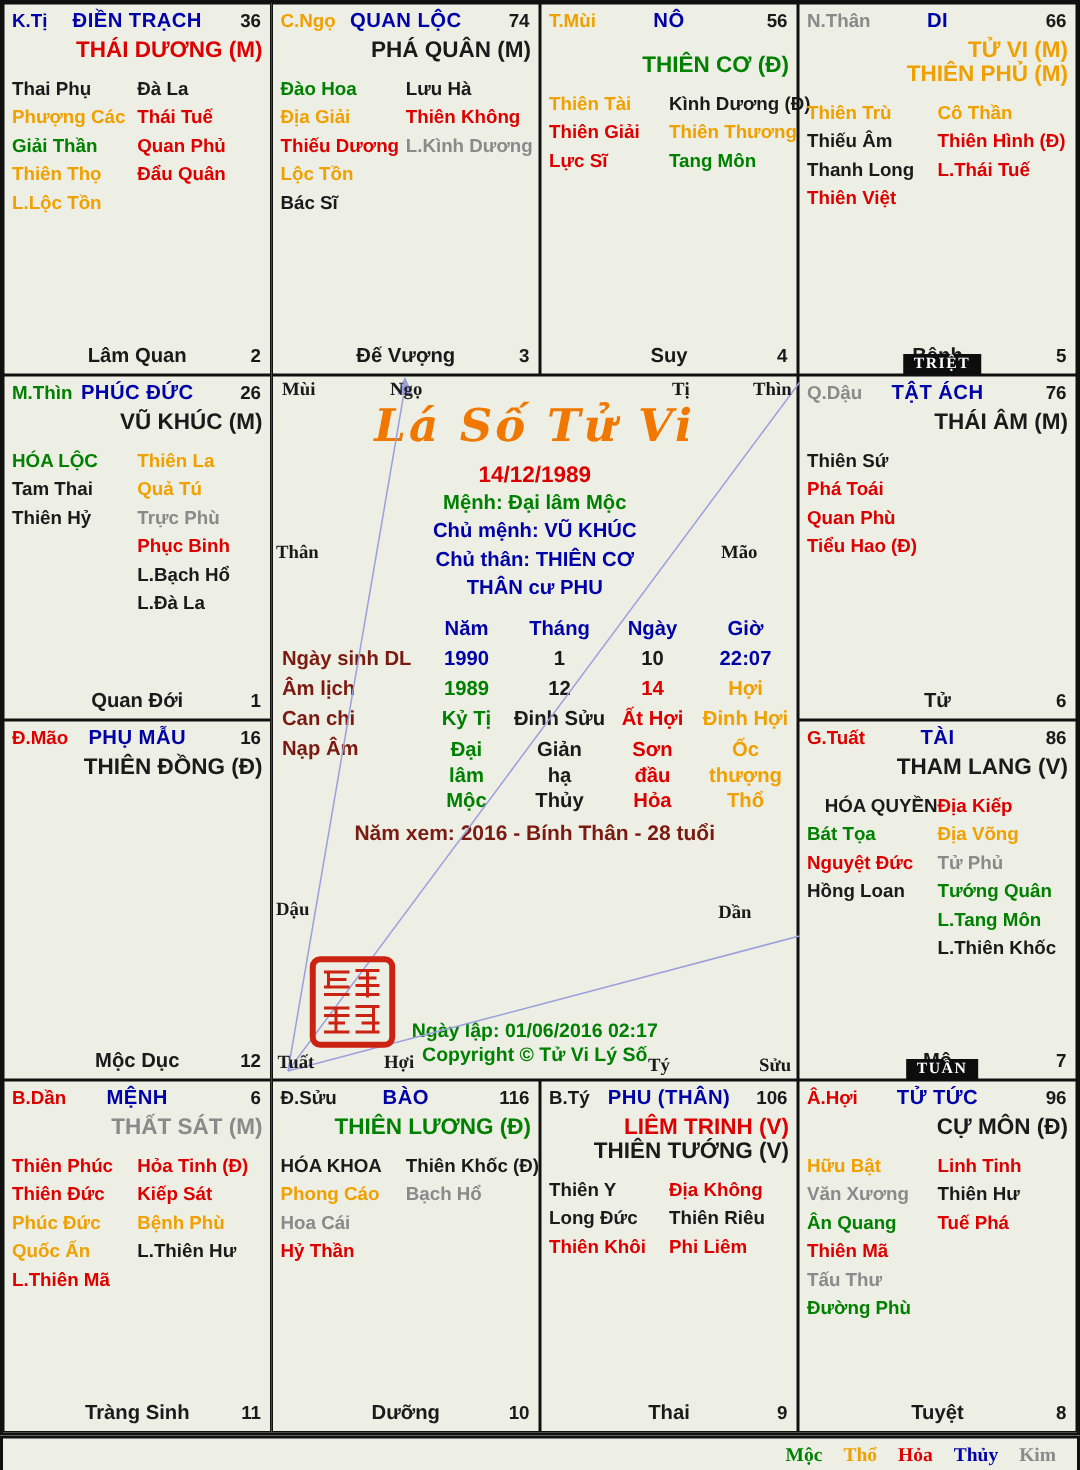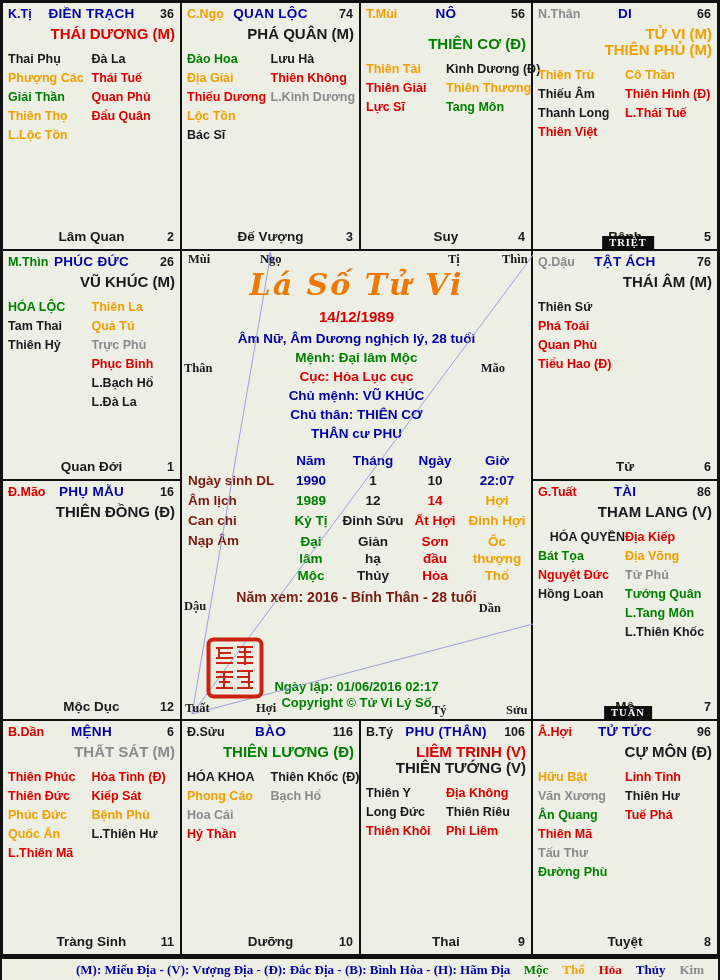--- a/index.html
+++ b/index.html
@@ -376,23 +376,21 @@
       </div>
       <div class="cell-footer">
         <span class="stage-label">Tuyệt</span>
         <span class="stage-num">8</span>
       </div>
     </div>
 
   <div class="center">
     <div class="c-title">Lá Số Tử Vi</div>
     <div class="c-dob">14/12/1989</div>
-    <div class="c-line" style="color:#0000a8">Âm Nữ, Âm Dương nghịch lý, 28 tuổi</div>
     <div class="c-line" style="color:#008000;margin-top:0">Mệnh: Đại lâm Mộc</div>
-    <div class="c-line" style="color:#dd0000;margin-top:0">Cục: Hỏa Lục cục</div>
     <div class="c-line" style="color:#0000a8;margin-top:0">Chủ mệnh: VŨ KHÚC</div>
     <div class="c-line" style="color:#0000a8;margin-top:0">Chủ thân: THIÊN CƠ</div>
     <div class="c-line" style="color:#0000a8;margin-top:0">THÂN cư PHU</div>
     <div class="birth-table">
         <div class="bt-row">
           <span class="bt-label"></span>
           <span class="bt-cell bt-head">Năm</span>
           <span class="bt-cell bt-head">Tháng</span>
           <span class="bt-cell bt-head">Ngày</span>
           <span class="bt-cell bt-head">Giờ</span>
@@ -476,21 +474,20 @@
       <line x1="190" y1="712" x2="531" y2="253"></line>
     </g>
     <polygon points="268,249 263,261 273,261" fill="#9b9fdd"></polygon>
   </svg>
 
   <div class="badge triet">TRIỆT</div>
   <div class="badge tuan">TUẦN</div>
 </div>
 
 <div class="legend">
-  <span class="legend-text">(M): Miếu Địa - (V): Vượng Địa - (Đ): Đắc Địa - (B): Bình Hòa - (H): Hãm Địa</span>
   <span class="legend-elements">
       <span style="color: rgb(0, 128, 0);">Mộc</span>
       <span style="color: rgb(240, 160, 0);">Thổ</span>
       <span style="color: rgb(221, 0, 0);">Hỏa</span>
       <span style="color: rgb(0, 0, 168);">Thủy</span>
       <span style="color: rgb(138, 138, 138);">Kim</span>
     </span>
 </div>
 
 </body></html>

